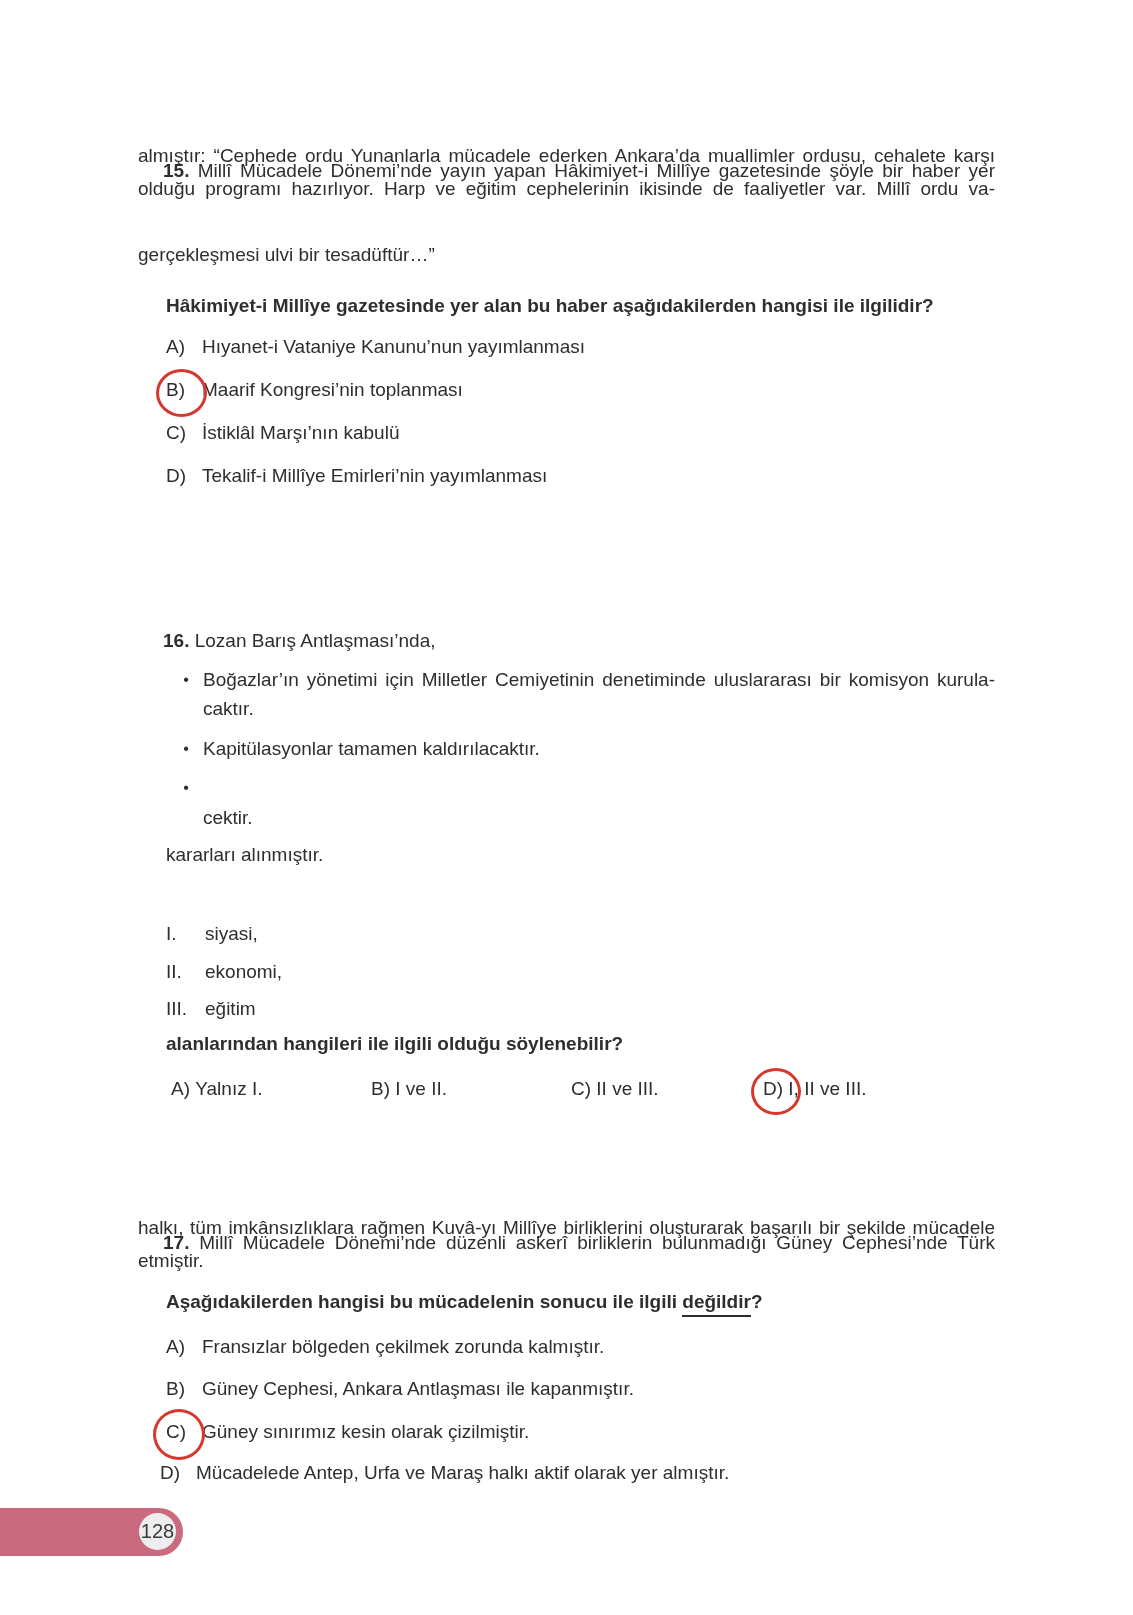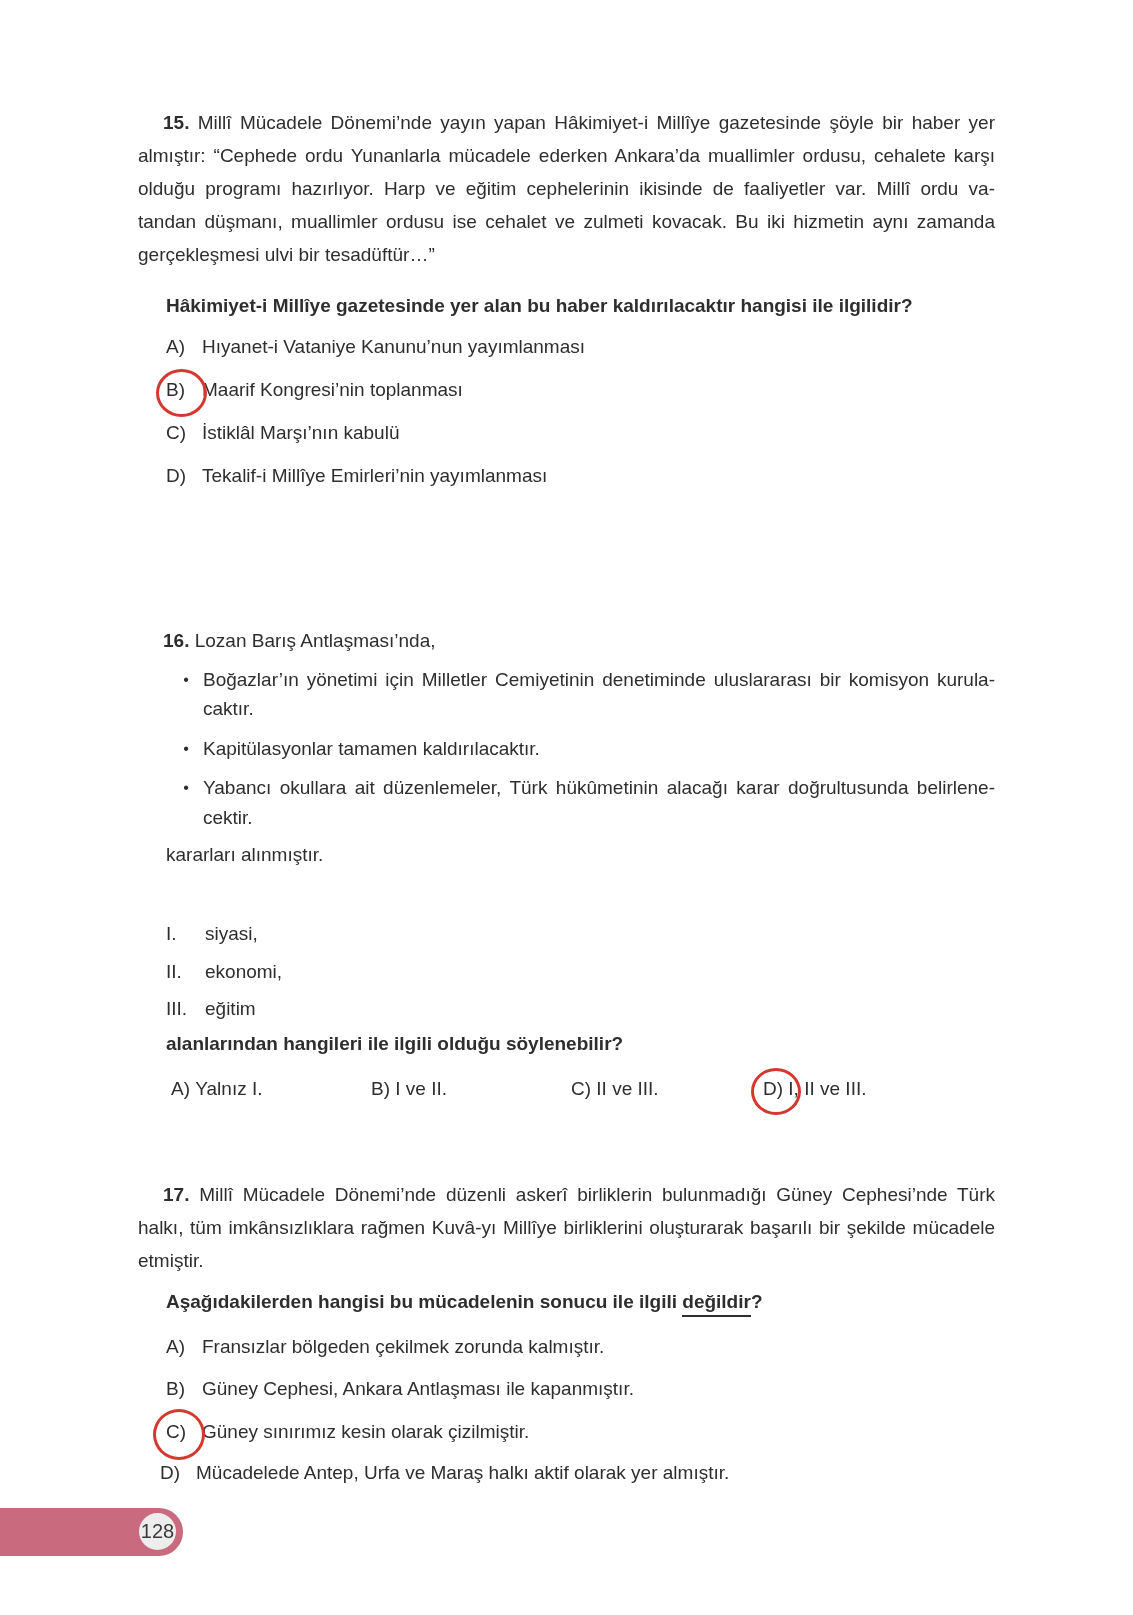--- a/index.html
+++ b/index.html
@@ -13,21 +13,21 @@
     overflow:hidden;
   }
   .line{position:absolute;height:33px;line-height:33px;white-space:nowrap;}
   .jline{
     position:absolute;left:138px;width:857px;
     line-height:33px;
     text-align:justify;
     text-align-last:justify;
   }
   .jline.last{text-align-last:left;}
-  .jline.indent{text-indent:25px;}
+  .jline.indent{text-indent:25px;margin-top:48px;}
   .bjline{ 
     position:absolute;left:203px;width:792px;
     line-height:33px;
     text-align:justify;
     text-align-last:justify;
   }
   .bjline.last{text-align-last:left;}
   b,.bold{font-weight:700;}
   .qbold{font-weight:700;}
   .opt-letter{display:inline-block;width:36px;}
@@ -55,43 +55,41 @@
   }
 </style>
 </head>
 <body>
 
 <div class="page">
 
   <div class="jline indent" style="top:106px"><b>15.</b><span> Millî Mücadele Dönemi’nde yayın yapan Hâkimiyet-i Millîye gazetesinde şöyle bir haber yer</span></div>
   <div class="jline" style="top:139px">almıştır: “Cephede ordu Yunanlarla mücadele ederken Ankara’da muallimler ordusu, cehalete karşı</div>
   <div class="jline" style="top:172px">olduğu programı hazırlıyor. Harp ve eğitim cephelerinin ikisinde de faaliyetler var. Millî ordu va-</div>
-  <div class="jline" style="top:205px">tandan düşmanı, muallimler ordusu ise cehalet ve zulmeti kovacak. Bu iki hizmetin aynı zamanda</div>
   <div class="jline last" style="top:238px">gerçekleşmesi ulvi bir tesadüftür…”</div>
 
-  <div class="line qbold" style="left:166px;top:289px">Hâkimiyet-i Millîye gazetesinde yer alan bu haber kaldırılacaktır hangisi ile ilgilidir?</div>
+  <div class="line qbold" style="left:166px;top:289px">Hâkimiyet-i Millîye gazetesinde yer alan bu haber aşağıdakilerden hangisi ile ilgilidir?</div>
 
   <div class="line" style="left:166px;top:330px"><span class="opt-letter">A)</span><span>Hıyanet-i Vataniye Kanunu’nun yayımlanması</span></div>
   <div class="line" style="left:166px;top:373px"><span class="opt-letter">B)</span><span>Maarif Kongresi’nin toplanması</span></div>
   <div class="line" style="left:166px;top:416px"><span class="opt-letter">C)</span><span>İstiklâl Marşı’nın kabulü</span></div>
   <div class="line" style="left:166px;top:459px"><span class="opt-letter">D)</span><span>Tekalif-i Millîye Emirleri’nin yayımlanması</span></div>
 
   <div class="ans-circle" style="left:156px;top:369px;width:45px;height:42px"></div>
 
   <div class="line" style="left:163px;top:624px"><b>16.</b><span> Lozan Barış Antlaşması’nda,</span></div>
 
   <span class="bullet-dot" style="left:180px;top:663px">•</span>
   <div class="bjline last" style="top:692px">caktır.</div>
   <div class="bjline" style="top:663px">Boğazlar’ın yönetimi için Milletler Cemiyetinin denetiminde uluslararası bir komisyon kurula-</div>
 
   <span class="bullet-dot" style="left:180px;top:732px">•</span>
   <div class="bjline last" style="top:732px">Kapitülasyonlar tamamen kaldırılacaktır.</div>
 
   <span class="bullet-dot" style="left:180px;top:771px">•</span>
-  <div class="bjline" style="top:771px">Yabancı okullara ait düzenlemeler, Türk hükûmetinin alacağı karar doğrultusunda belirlene-</div>
   <div class="bjline last" style="top:801px">cektir.</div>
 
   <div class="line" style="left:166px;top:838px">kararları alınmıştır.</div>
 
   <div class="line" style="left:166px;top:917px"><span class="roman">I.</span><span>siyasi,</span></div>
   <div class="line" style="left:166px;top:955px"><span class="roman">II.</span><span>ekonomi,</span></div>
   <div class="line" style="left:166px;top:992px"><span class="roman">III.</span><span>eğitim</span></div>
 
   <div class="line qbold" style="left:166px;top:1027px">alanlarından hangileri ile ilgili olduğu söylenebilir?</div>
 

